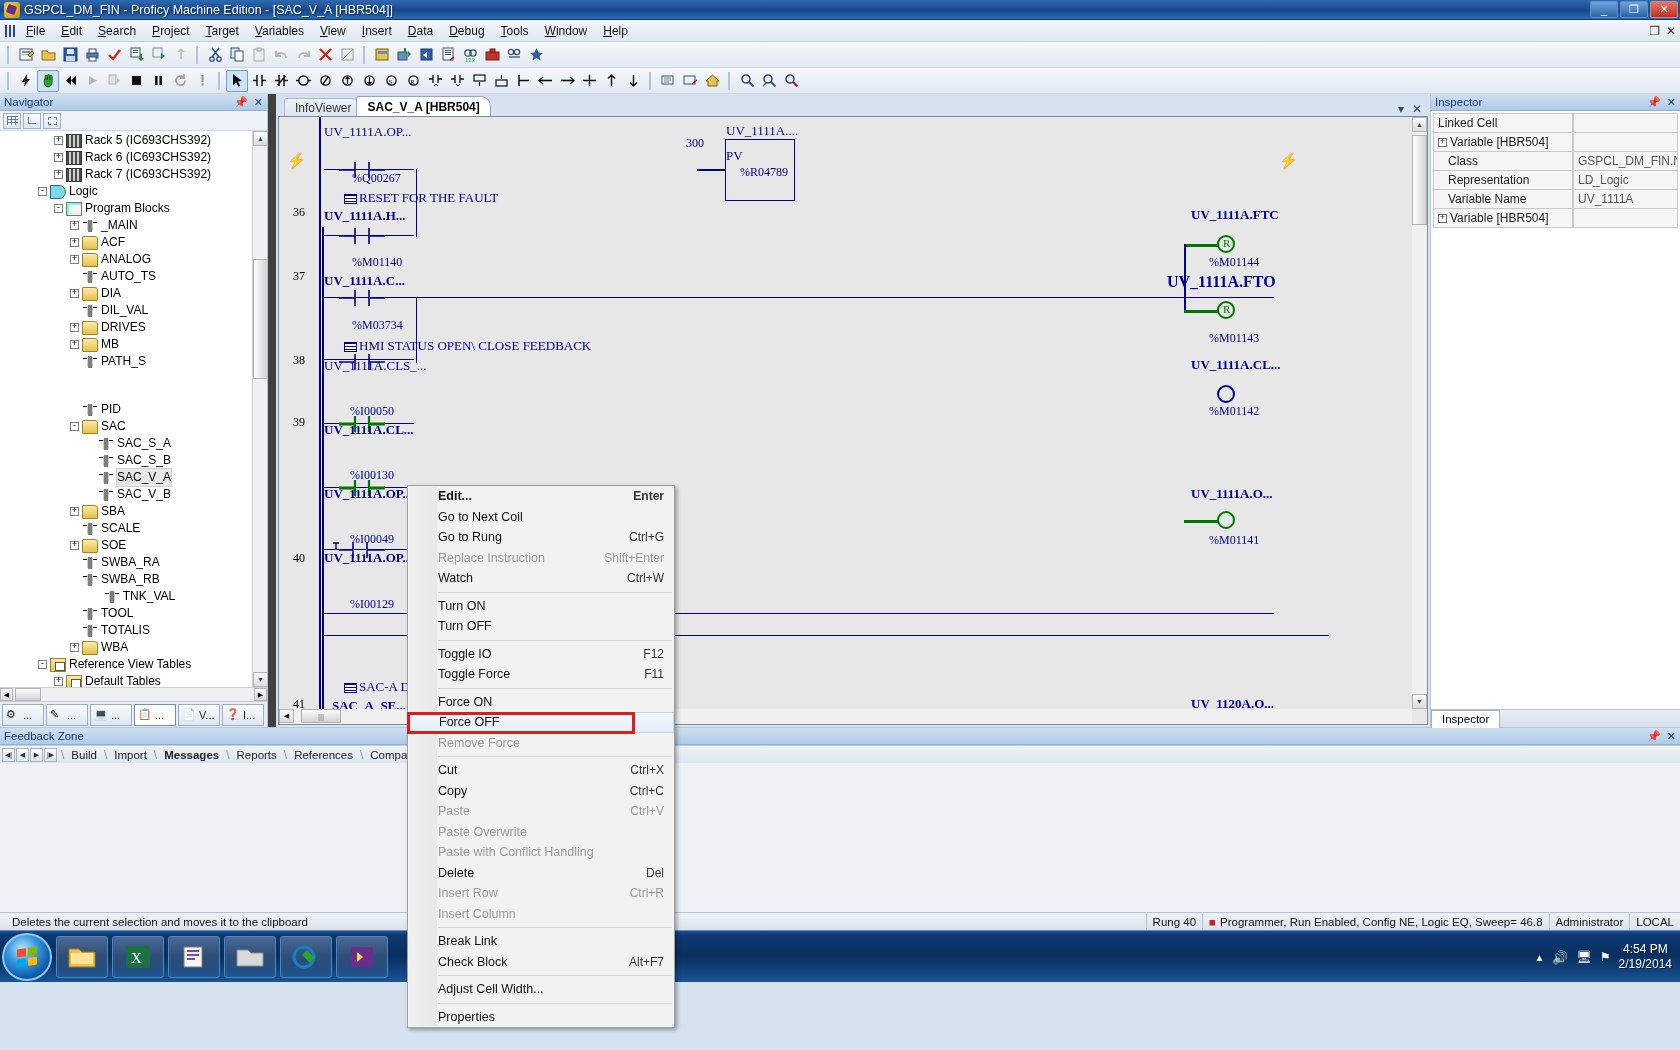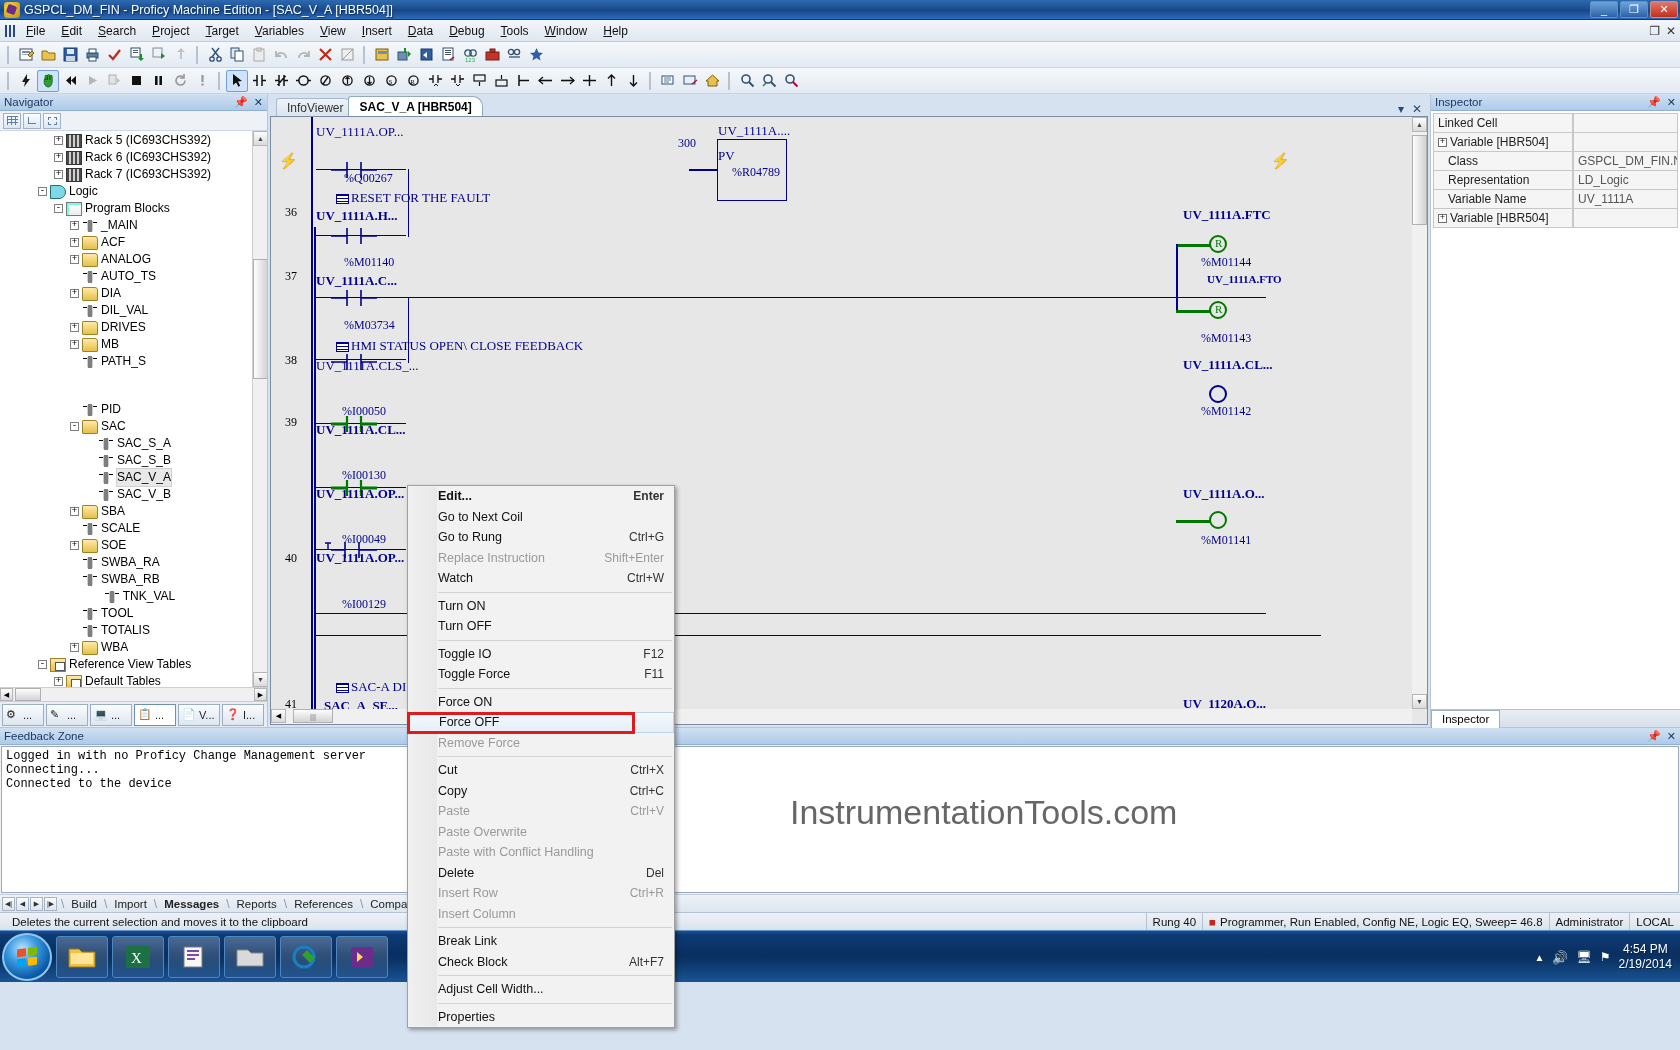--- a/index.html
+++ b/index.html
@@ -99,21 +99,21 @@
   #navscroll{position:absolute;right:0;top:0;width:15px;height:100%;background:#f0f0f0;border-left:1px solid #cfcfcf;}
   .sb-arrow{width:15px;height:15px;background:linear-gradient(180deg,#fdfdfd,#dadada);border:1px solid #b5b5b5;
       display:flex;align-items:center;justify-content:center;font-size:7px;color:#444;}
   .sb-thumb{position:absolute;width:15px;background:linear-gradient(90deg,#fdfdfd,#d3d3d3);border:1px solid #b0b0b0;}
   #navTabs{height:26px;background:#e8edf3;display:flex;align-items:center;gap:2px;padding:2px;border-top:1px solid #c2cedd;}
   .navtab{height:22px;min-width:42px;display:flex;align-items:center;gap:2px;padding:0 3px;
     border:1px solid #9aaec4;background:linear-gradient(180deg,#fbfcfe,#dde6f0);font-size:11px;color:#222;}
   .navtab.active{background:#fff;border-color:#6f90b5;}
   .navtab .ti{width:15px;height:14px;display:inline-block;}
   
-  #editor{flex:1;display:flex;flex-direction:column;background:#d6e2f0;position:relative;min-width:0;}
+  #editor{flex:1;display:flex;flex-direction:column;background:#d6e2f0;position:relative;min-width:0;margin-left:8px;}
   #edTabs{height:22px;display:flex;align-items:flex-end;padding-left:8px;position:relative;}
   .edtab{height:18px;padding:0 10px;font-size:12px;display:flex;align-items:center;
      background:linear-gradient(180deg,#eef3f9,#dbe4ef);border:1px solid #a9bace;border-bottom:none;
      border-radius:3px 10px 0 0;color:#333;margin-right:-6px;}
   .edtab.active{background:#fff;color:#000;font-weight:bold;border-color:#8fa8c4;z-index:2;height:20px;}
   #edTabs .tabbtns{margin-left:auto;display:flex;gap:8px;padding-right:8px;color:#2a4a73;font-size:12px;align-items:center;}
   #ladder{flex:1;background:#e7e7e7;border:1px solid #7a8da3;margin:0 2px 2px 2px;position:relative;overflow:hidden;
      background-image:radial-gradient(#d0d0d0 0.5px, transparent 0.6px);background-size:4px 4px;}
   .lad-text{position:absolute;font-family:"Liberation Serif",serif;color:#00008b;white-space:nowrap;}
   .lad-bold{font-weight:bold;}
@@ -911,21 +911,21 @@
           <div class="lad-text lad-bold" style="left: 45px; top: 433px; font-size: 13px;">UV_1111A.OP...</div>
           <div class="lad-text" style="left: 71px; top: 480px; font-size: 12px;">%I00129</div>
           <div class="lad-text" style="left: 65px; top: 562px; font-size: 13px;"><span class="cmticon"></span>SAC-A DI...</div>
           <div class="lad-text lad-bold" style="left: 53px; top: 581px; font-size: 13px;">SAC_A_SE...</div>
           <div class="lad-text" style="left: 447px; top: 6px; font-size: 13px;">UV_1111A....</div>
           <div class="lad-text" style="left: 447px; top: 31px; font-size: 13px;">PV</div>
           <div class="lad-text" style="left: 461px; top: 48px; font-size: 12px;">%R04789</div>
           <div class="lad-text" style="left: 407px; top: 19px; font-size: 12px;">300</div>
           <div class="lad-text lad-bold" style="left: 912px; top: 90px; font-size: 13px;">UV_1111A.FTC</div>
           <div class="lad-text" style="left: 930px; top: 138px; font-size: 12px;">%M01144</div>
-          <div class="lad-text lad-bold" style="left: 936px; top: 156px; font-size: 11px;">UV_1111A.FTO</div>
+          <div class="lad-text lad-bold" style="left: 888px; top: 156px; font-size: 16px;">UV_1111A.FTO</div>
           <div class="lad-text" style="left: 930px; top: 214px; font-size: 12px;">%M01143</div>
           <div class="lad-text lad-bold" style="left: 912px; top: 240px; font-size: 13px;">UV_1111A.CL...</div>
           <div class="lad-text" style="left: 930px; top: 287px; font-size: 12px;">%M01142</div>
           <div class="lad-text lad-bold" style="left: 912px; top: 369px; font-size: 13px;">UV_1111A.O...</div>
           <div class="lad-text" style="left: 930px; top: 416px; font-size: 12px;">%M01141</div>
           <div class="lad-text lad-bold" style="left: 912px; top: 579px; font-size: 13px;">UV_1120A.O...</div>
         </div>
 
       <div id="ladscroll-v">
         <div class="sb-arrow">▲</div>
@@ -1091,26 +1091,20 @@
   </div>
 </div>
 
 <div id="feedback">
   <div class="panel-title">
     <span>Feedback Zone</span>
     <span class="sp">
       <span>📌</span>
       <span>✕</span>
     </span>
-  </div>
-  <div id="fbbody">
-    <div>Logged in with no Proficy Change Management server</div>
-    <div>Connecting...</div>
-    <div>Connected to the device</div>
-    <div style="position:absolute;left:790px;top:805px;font-family:'Liberation Sans',sans-serif;font-size:34px;color:#666;">InstrumentationTools.com</div>
   </div>
   <div id="fbTabs">
     <div style="display:flex;gap:1px;margin-left:2px">
       <div class="navarrow">◀|</div>
       <div class="navarrow">◀</div>
       <div class="navarrow">▶</div>
       <div class="navarrow">|▶</div>
     </div>
     <div id="fb-tablist" style="display:flex;align-items:center;margin-left:4px">
         <span class="fbsep">\</span>

